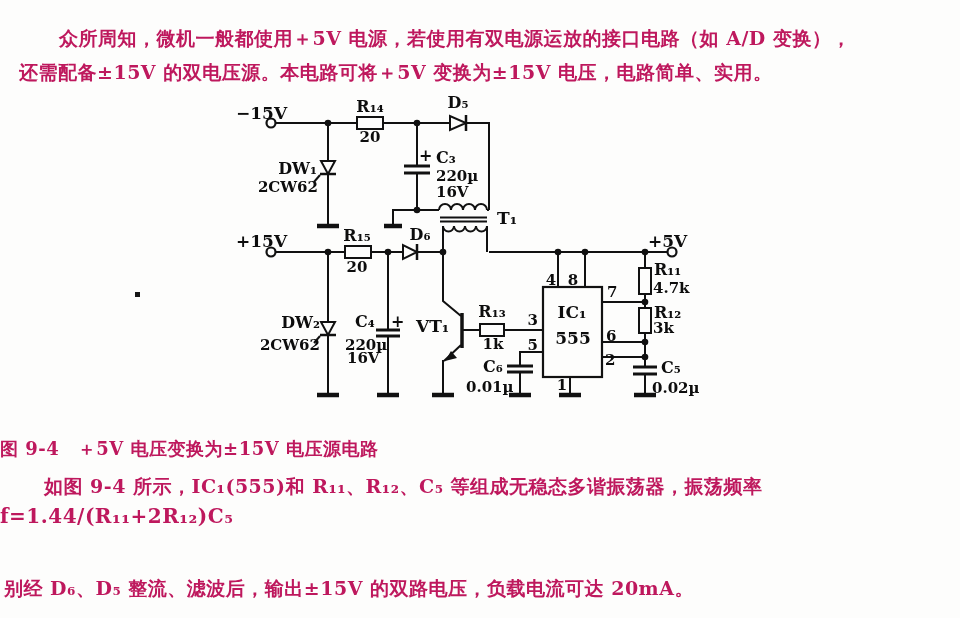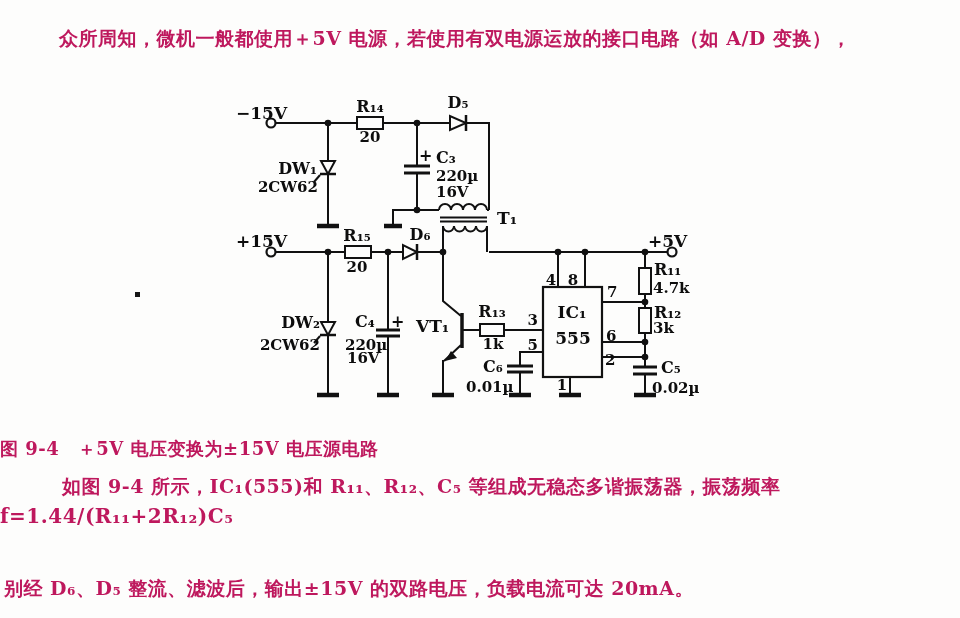--- a/index.html
+++ b/index.html
@@ -20,20 +20,21 @@
   .term{font-size:17px;}
   .big{font-size:17px;}
   .artifact-dot{position:absolute;left:135px;top:292px;width:5px;height:5px;background:#161616;}
 </style>
 </head>
 <body>
 
 <div class="page">
 
   <div class="tline" style="left:59px;top:26px">众所周知，微机一般都使用＋5V 电源，若使用有双电源运放的接口电路（如 A/D 变换），</div>
+  <div class="tline" style="left:19px;top:60px">还需配备±15V 的双电压源。本电路可将＋5V 变换为±15V 电压，电路简单、实用。</div>
 
   <svg class="circuit" width="960" height="618" viewBox="0 0 960 618">
     <g stroke="#111" stroke-width="2" fill="none">
 
       <path d="M276 123 H357"></path>
       <path d="M383 123 H450"></path>
       <path d="M466 123 H489 V210"></path>
       <path d="M487 210 H489"></path>
 
       <path d="M328 123 V161"></path>
@@ -216,18 +217,18 @@
     <text x="654" y="275" class="lbl">R₁₁</text>
     <text x="653" y="293" class="val">4.7k</text>
     <text x="654" y="318" class="lbl">R₁₂</text>
     <text x="653" y="333" class="val">3k</text>
     <text x="661" y="373" class="lbl">C₅</text>
     <text x="652" y="393" class="val">0.02µ</text>
   </svg>
 
   <div class="caption" style="top:437px">图 9-4　＋5V 电压变换为±15V 电压源电路</div>
 
-  <div class="tline" style="left:62px;top:474px">如图 9-4 所示，IC₁(555)和 R₁₁、R₁₂、C₅ 等组成无稳态多谐振荡器，振荡频率</div>
+  <div class="tline" style="left:44px;top:474px">如图 9-4 所示，IC₁(555)和 R₁₁、R₁₂、C₅ 等组成无稳态多谐振荡器，振荡频率</div>
   <div class="formula" style="top:504px">f=1.44/(R₁₁+2R₁₂)C₅</div>
   <div class="tline" style="left:4px;top:576px">别经 D₆、D₅ 整流、滤波后，输出±15V 的双路电压，负载电流可达 20mA。</div>
 
   <div class="artifact-dot"></div>
 </div>
 
 </body></html>

